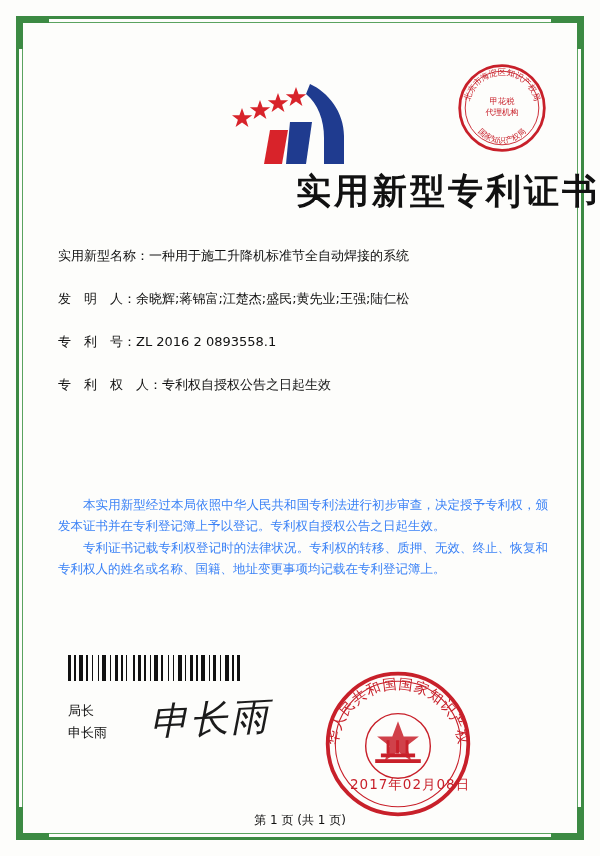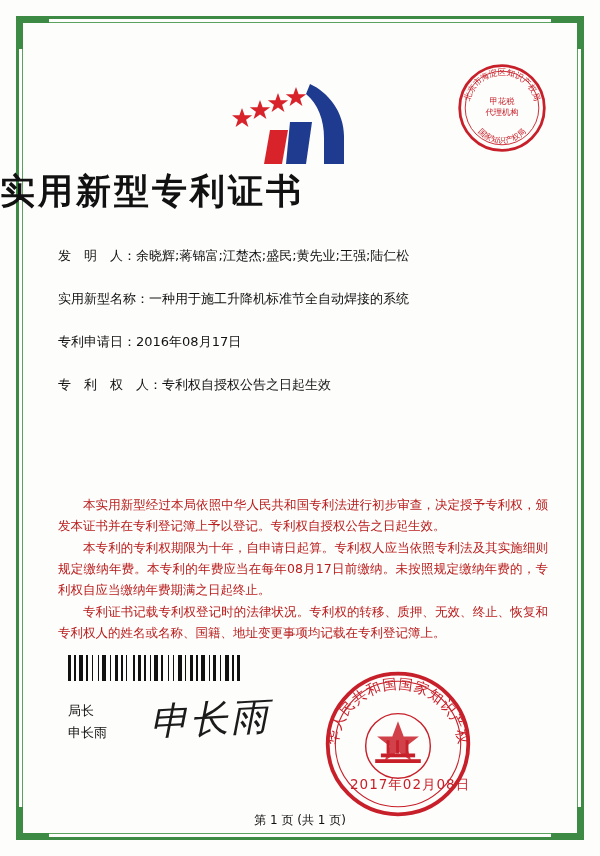--- a/index.html
+++ b/index.html
@@ -73,21 +73,21 @@
     top: 62px;
     width: 92px;
     height: 92px;
   }
 
   .title {
     position: absolute;
     left: 0;
     right: 0;
     top: 168px;
-    text-align: left;
+    text-align: right;
     font-size: 35px;
     font-weight: bold;
     color: #111;
     letter-spacing: 3px;
     font-family: "DejaVu Sans", "Liberation Sans", sans-serif;
   }
 
   .fields {
     position: absolute;
     left: 58px;
@@ -108,21 +108,21 @@
     display: inline;
   }
 
   .body-text {
     position: absolute;
     left: 58px;
     right: 52px;
     top: 494px;
     font-size: 12.5px;
     line-height: 21px;
-    color: #b91c1c;
+    color: #3b82f6;
     text-align: justify;
   }
   .body-text p {
     margin: 0 0 1px 0;
     text-indent: 2em;
   }
 
   .barcode {
     position: absolute;
     left: 68px;
@@ -223,36 +223,35 @@
       <textPath href="#arcBot" startOffset="50%" text-anchor="middle">国家知识产权局</textPath>
     </text>
     <text x="50" y="46" font-size="9" fill="#c8202a" text-anchor="middle" font-family="DejaVu Sans, sans-serif">甲花税</text>
     <text x="50" y="58" font-size="9" fill="#c8202a" text-anchor="middle" font-family="DejaVu Sans, sans-serif">代理机构</text>
   </svg>
 
   <div class="title">实用新型专利证书</div>
 
   <div class="fields">
     <div class="field-row">
+      <span class="label">实用新型名称：</span><span class="value">一种用于施工升降机标准节全自动焊接的系统</span>
+    </div>
+    <div class="field-row">
       <span class="label">发　明　人：</span><span class="value">余晓辉;蒋锦富;江楚杰;盛民;黄先业;王强;陆仁松</span>
     </div>
     <div class="field-row">
-      <span class="label">实用新型名称：</span><span class="value">一种用于施工升降机标准节全自动焊接的系统</span>
-    </div>
-    <div class="field-row">
-      <span class="label">专利申请日：</span><span class="value">2016年08月17日</span>
+      <span class="label">专　利　号：</span><span class="value">ZL 2016 2 0893558.1</span>
     </div>
     <div class="field-row">
       <span class="label">专　利　权　人：</span><span class="value">专利权自授权公告之日起生效</span>
     </div>
   </div>
 
   <div class="body-text">
     <p>本实用新型经过本局依照中华人民共和国专利法进行初步审查，决定授予专利权，颁发本证书并在专利登记簿上予以登记。专利权自授权公告之日起生效。</p>
-    <p>本专利的专利权期限为十年，自申请日起算。专利权人应当依照专利法及其实施细则规定缴纳年费。本专利的年费应当在每年08月17日前缴纳。未按照规定缴纳年费的，专利权自应当缴纳年费期满之日起终止。</p>
     <p>专利证书记载专利权登记时的法律状况。专利权的转移、质押、无效、终止、恢复和专利权人的姓名或名称、国籍、地址变更事项均记载在专利登记簿上。</p>
   </div>
 
   <div class="barcode" id="barcode"><span style="width: 3px;"></span><span style="width: 1px; background: transparent;"></span><span style="width: 2px;"></span><span style="width: 1px; background: transparent;"></span><span style="width: 4px;"></span><span style="width: 1px; background: transparent;"></span><span style="width: 2px;"></span><span style="width: 2px; background: transparent;"></span><span style="width: 1px;"></span><span style="width: 3px; background: transparent;"></span><span style="width: 1px;"></span><span style="width: 1px; background: transparent;"></span><span style="width: 4px;"></span><span style="width: 2px; background: transparent;"></span><span style="width: 1px;"></span><span style="width: 2px; background: transparent;"></span><span style="width: 3px;"></span><span style="width: 1px; background: transparent;"></span><span style="width: 2px;"></span><span style="width: 1px; background: transparent;"></span><span style="width: 1px;"></span><span style="width: 4px; background: transparent;"></span><span style="width: 2px;"></span><span style="width: 1px; background: transparent;"></span><span style="width: 3px;"></span><span style="width: 1px; background: transparent;"></span><span style="width: 2px;"></span><span style="width: 2px; background: transparent;"></span><span style="width: 1px;"></span><span style="width: 1px; background: transparent;"></span><span style="width: 4px;"></span><span style="width: 1px; background: transparent;"></span><span style="width: 2px;"></span><span style="width: 3px; background: transparent;"></span><span style="width: 1px;"></span><span style="width: 2px; background: transparent;"></span><span style="width: 1px;"></span><span style="width: 2px; background: transparent;"></span><span style="width: 4px;"></span><span style="width: 1px; background: transparent;"></span><span style="width: 1px;"></span><span style="width: 2px; background: transparent;"></span><span style="width: 3px;"></span><span style="width: 1px; background: transparent;"></span><span style="width: 2px;"></span><span style="width: 1px; background: transparent;"></span><span style="width: 4px;"></span><span style="width: 2px; background: transparent;"></span><span style="width: 1px;"></span><span style="width: 1px; background: transparent;"></span><span style="width: 3px;"></span><span style="width: 2px; background: transparent;"></span><span style="width: 1px;"></span><span style="width: 2px; background: transparent;"></span><span style="width: 4px;"></span><span style="width: 1px; background: transparent;"></span><span style="width: 2px;"></span><span style="width: 1px; background: transparent;"></span><span style="width: 3px;"></span><span style="width: 1px; background: transparent;"></span></div>
 
   <div class="director-block">
     <div>局长</div>
     <div>申长雨</div>
   </div>
 

